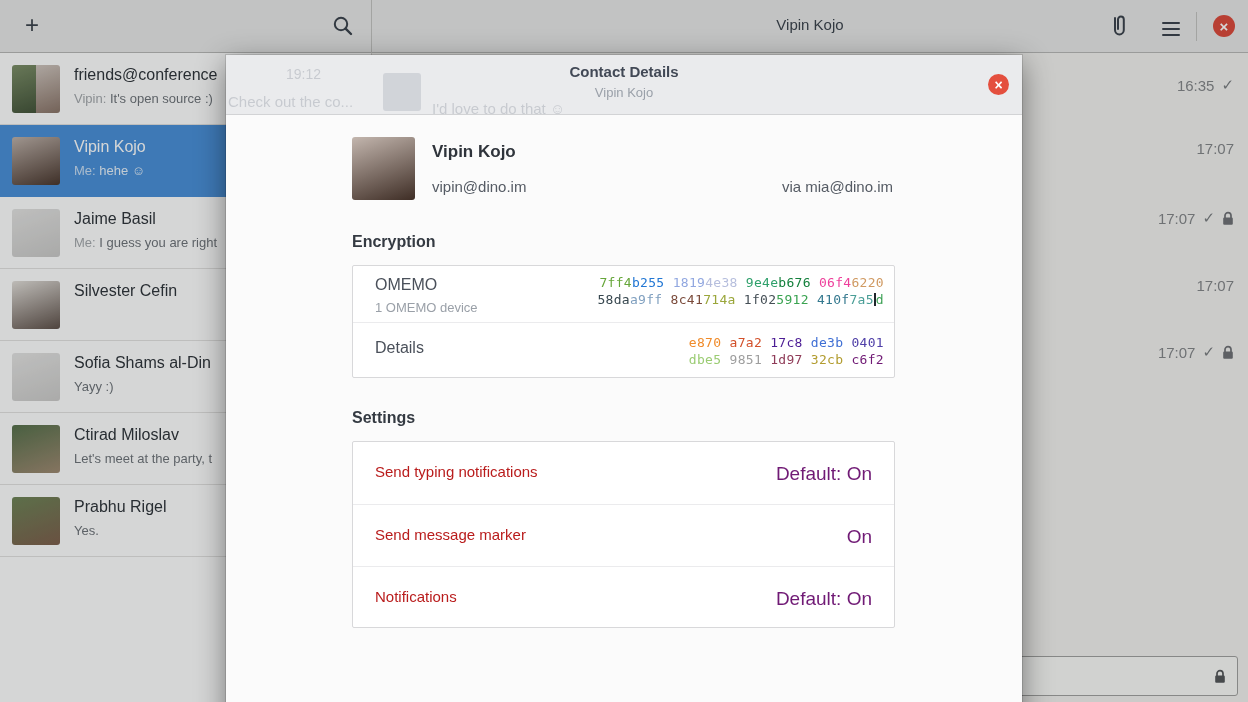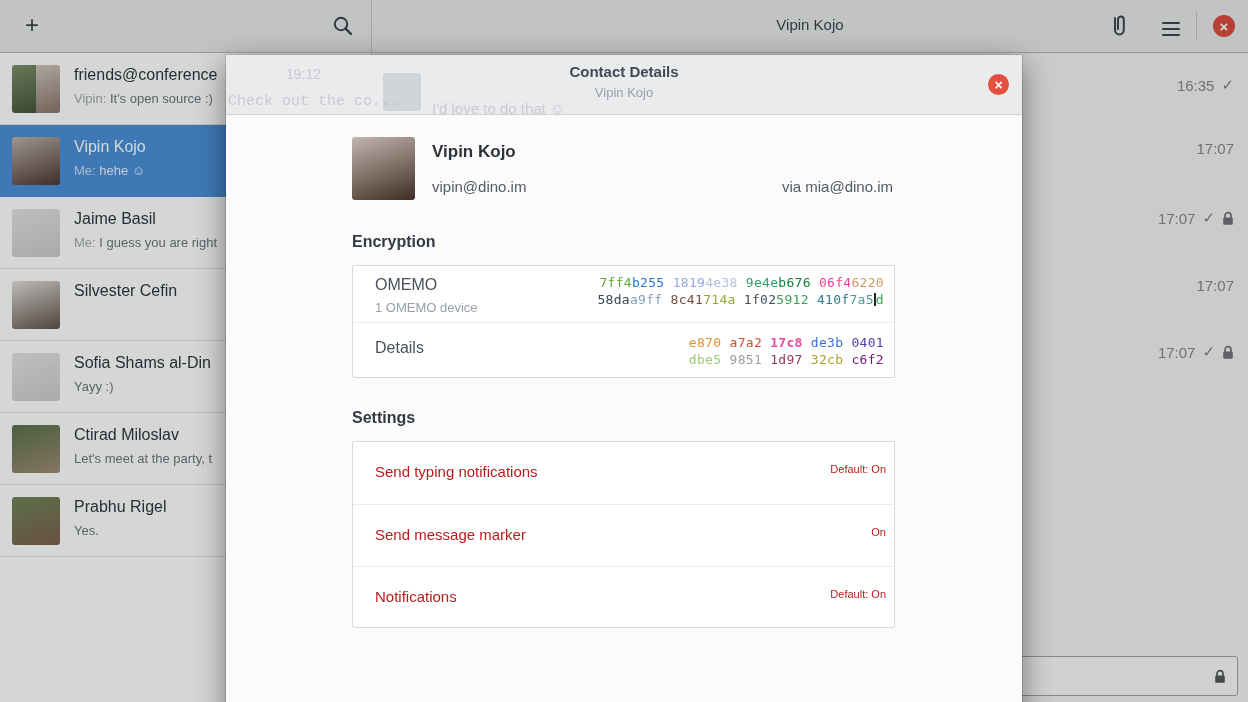--- a/index.html
+++ b/index.html
@@ -76,21 +76,21 @@
   .enc-label.centered{top:16px;}
   .enc-sub{position:absolute;left:22px;top:34px;font-size:13px;color:#9aa0a8;}
   .enc-fp{position:absolute;right:10px;top:8px;text-align:right;
     font-family:"DejaVu Sans Mono",monospace;font-size:13px;line-height:17px;letter-spacing:.3px;}
   .enc-fp.centered{top:11px;}
   .caret{display:inline-block;width:2px;height:13px;background:#20262c;vertical-align:-2px;}
   .set-card{top:386px;height:187px;}
   .set-row{position:relative;height:62px;box-sizing:border-box;cursor:pointer;}
   .set-row + .set-row{border-top:1px solid #ebebed;}
   .set-label{position:absolute;left:22px;top:21px;font-size:15px;color:#b91c1c;}
-  .set-value{position:absolute;right:8px;top:21px;font-size:11px;color:#b91c1c;}
+  .set-value{position:absolute;right:22px;top:21px;font-size:19px;color:#701a75;}
   .hamburger span{display:block;width:18px;height:2px;background:#3c434d;margin:4px 0;border-radius:1px;}
 </style>
 </head>
 <body>
 
 <div class="screen">
 
   <div class="topbar">
     <button class="btn-plus">+</button>
     <button class="btn-icon" style="left:330px;top:13px;">
@@ -205,21 +205,21 @@
             <rect x="1.2" y="6.6" width="9.6" height="7.2" rx="1.1" fill="currentColor"></rect>
           </svg></span>
     </div>
   </div>
 
   <div class="backdrop"></div>
 
   <div class="dialog">
     <div class="dlg-header">
       <div class="ghost" style="left:60px;top:11px;font-size:14px;">19:12</div>
-      <div class="ghost" style="left:2px;top:38px;font-size:15px;font-family:Liberation Mono, monospace;">Check out the co...</div>
+      <div class="ghost" style="left:2px;top:38px;font-size:15px;">Check out the co...</div>
       <div class="ghost-avatar" style="left:157px;top:18px;width:38px;height:38px;"></div>
       <div class="ghost" style="left:206px;top:19px;font-size:16px;margin-top:38px;">Mia Batraz</div>
       <div class="ghost" style="left:206px;top:45px;font-size:15px;">I'd love to do that ☺</div>
       <div class="dlg-title">Contact Details</div>
       <div class="dlg-subtitle">Vipin Kojo</div>
       <button class="dlg-close">×</button>
     </div>
 
     <div class="dlg-avatar" id="dlg-avatar" style="background: linear-gradient(160deg, rgb(195, 182, 174), rgb(62, 45, 37));"></div>
     <div class="dlg-name">Vipin Kojo</div>
@@ -232,21 +232,21 @@
           <div class="enc-label">OMEMO</div>
           <div class="enc-sub">1 OMEMO device</div>
           <div class="enc-fp">
             <div><span style="color: rgb(102, 166, 58);">7ff4</span><span style="color: rgb(34, 119, 212);">b255</span><span> </span><span style="color: rgb(145, 167, 224);">1819</span><span style="color: rgb(182, 190, 221);">4e38</span><span> </span><span style="color: rgb(47, 160, 107);">9e4e</span><span style="color: rgb(20, 128, 60);">b676</span><span> </span><span style="color: rgb(238, 63, 155);">06f4</span><span style="color: rgb(208, 154, 98);">6220</span></div>
             <div><span style="color: rgb(55, 71, 79);">58da</span><span style="color: rgb(127, 159, 191);">a9ff</span><span> </span><span style="color: rgb(122, 74, 58);">8c41</span><span style="color: rgb(154, 166, 58);">714a</span><span> </span><span style="color: rgb(69, 79, 86);">1f02</span><span style="color: rgb(58, 163, 81);">5912</span><span> </span><span style="color: rgb(51, 120, 142);">410f</span><span style="color: rgb(74, 158, 151);">7a5</span><span class="caret"></span><span style="color: rgb(63, 162, 87);">d</span></div>
           </div>
         </div>
         <div class="enc-row">
           <div class="enc-label centered">Details</div>
           <div class="enc-fp centered">
-            <div><span style="color: rgb(240, 139, 42);">e870</span><span> </span><span style="color: rgb(210, 80, 42);">a7a2</span><span> </span><span style="color: #ec4899; font-weight: bold;">17c8</span><span> </span><span style="color: rgb(63, 111, 212);">de3b</span><span> </span><span style="color: rgb(80, 64, 168);">0401</span></div>
+            <div><span style="color: rgb(240, 139, 42);">e870</span><span> </span><span style="color: rgb(210, 80, 42);">a7a2</span><span> </span><span style="color: #4c1d95;">17c8</span><span> </span><span style="color: rgb(63, 111, 212);">de3b</span><span> </span><span style="color: rgb(80, 64, 168);">0401</span></div>
             <div><span style="color: rgb(155, 204, 115);">dbe5</span><span> </span><span style="color: rgb(158, 158, 158);">9851</span><span> </span><span style="color: rgb(143, 59, 88);">1d97</span><span> </span><span style="color: rgb(178, 156, 47);">32cb</span><span> </span><span style="color: #701a75;">c6f2</span></div>
           </div>
         </div>
       </div>
 
     <div class="section-heading" style="top:354px;">Settings</div>
     <div class="card set-card" id="set-card">
         <div class="set-row">
           <div class="set-label">Send typing notifications</div>
           <div class="set-value">Default: On</div>

